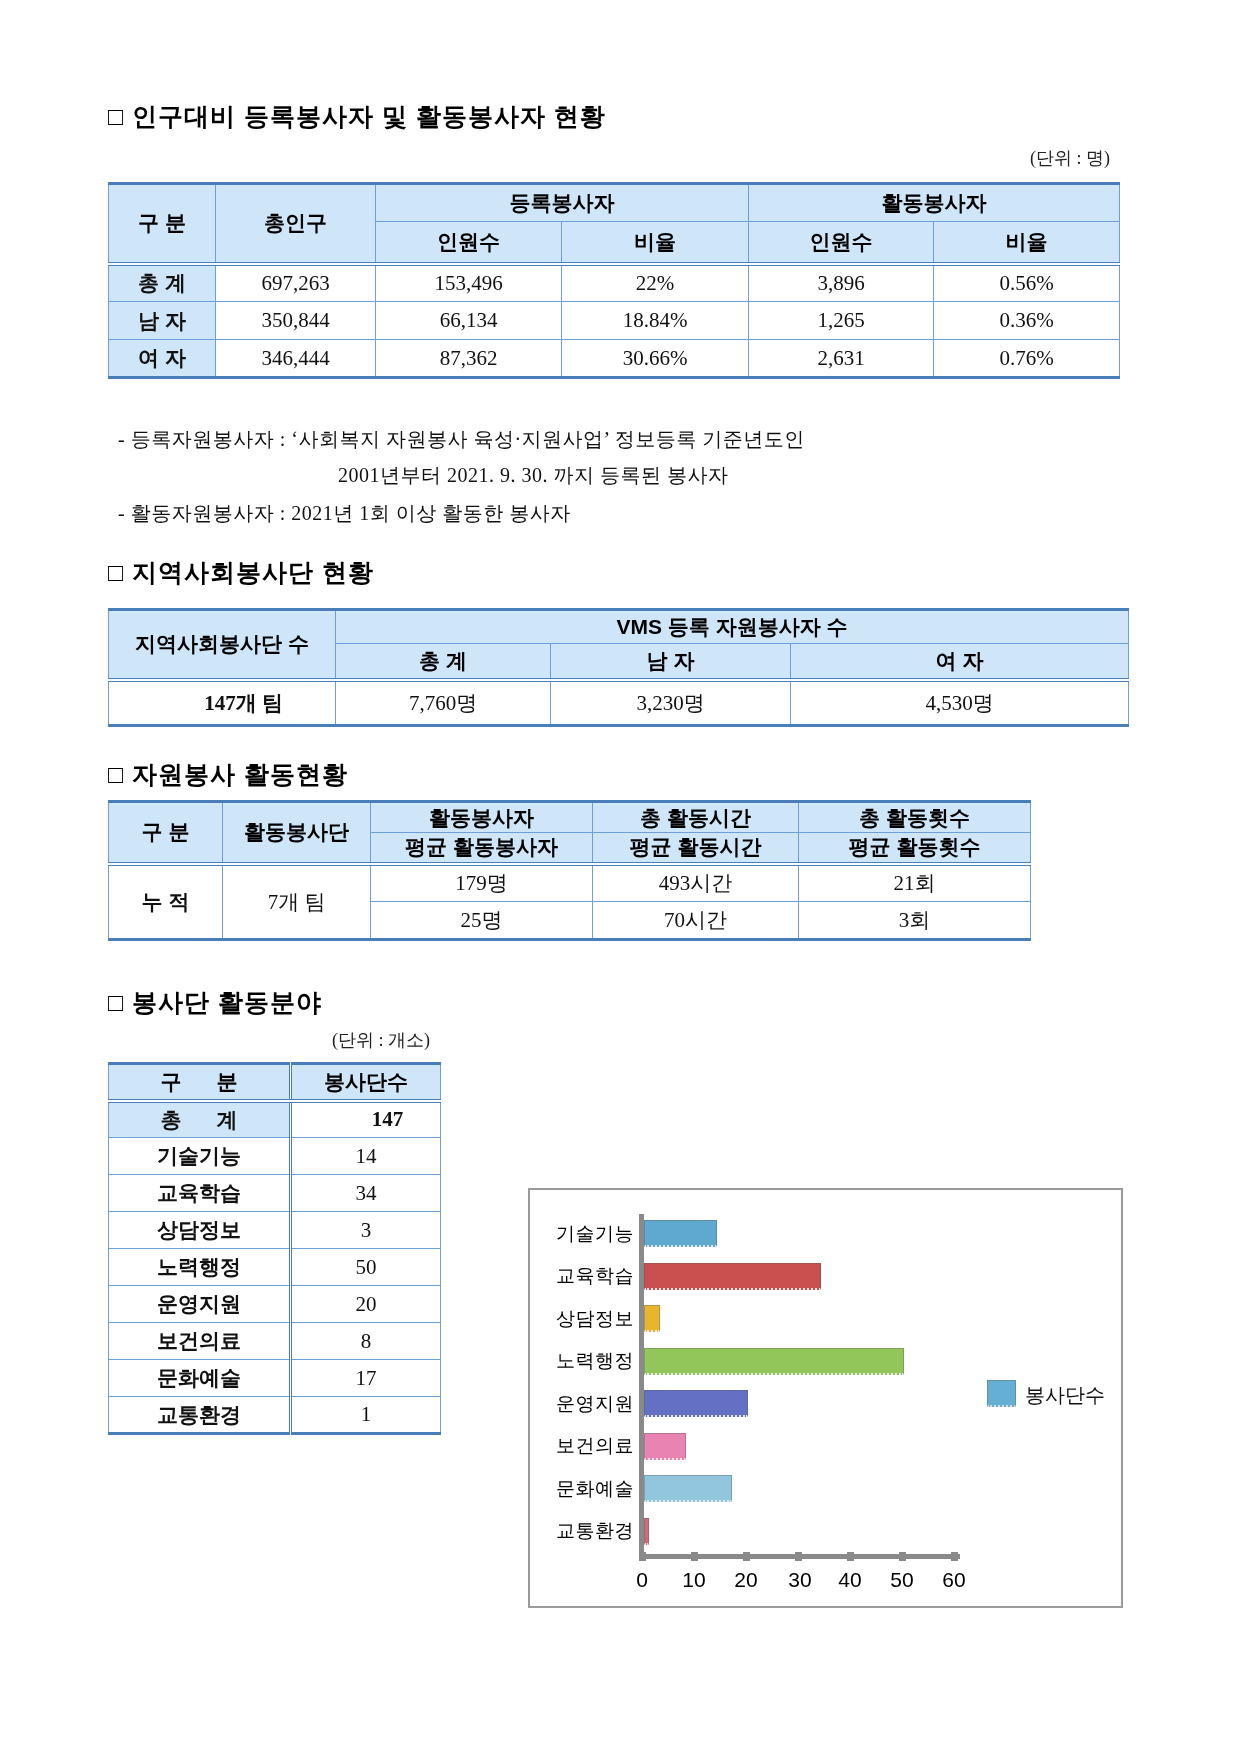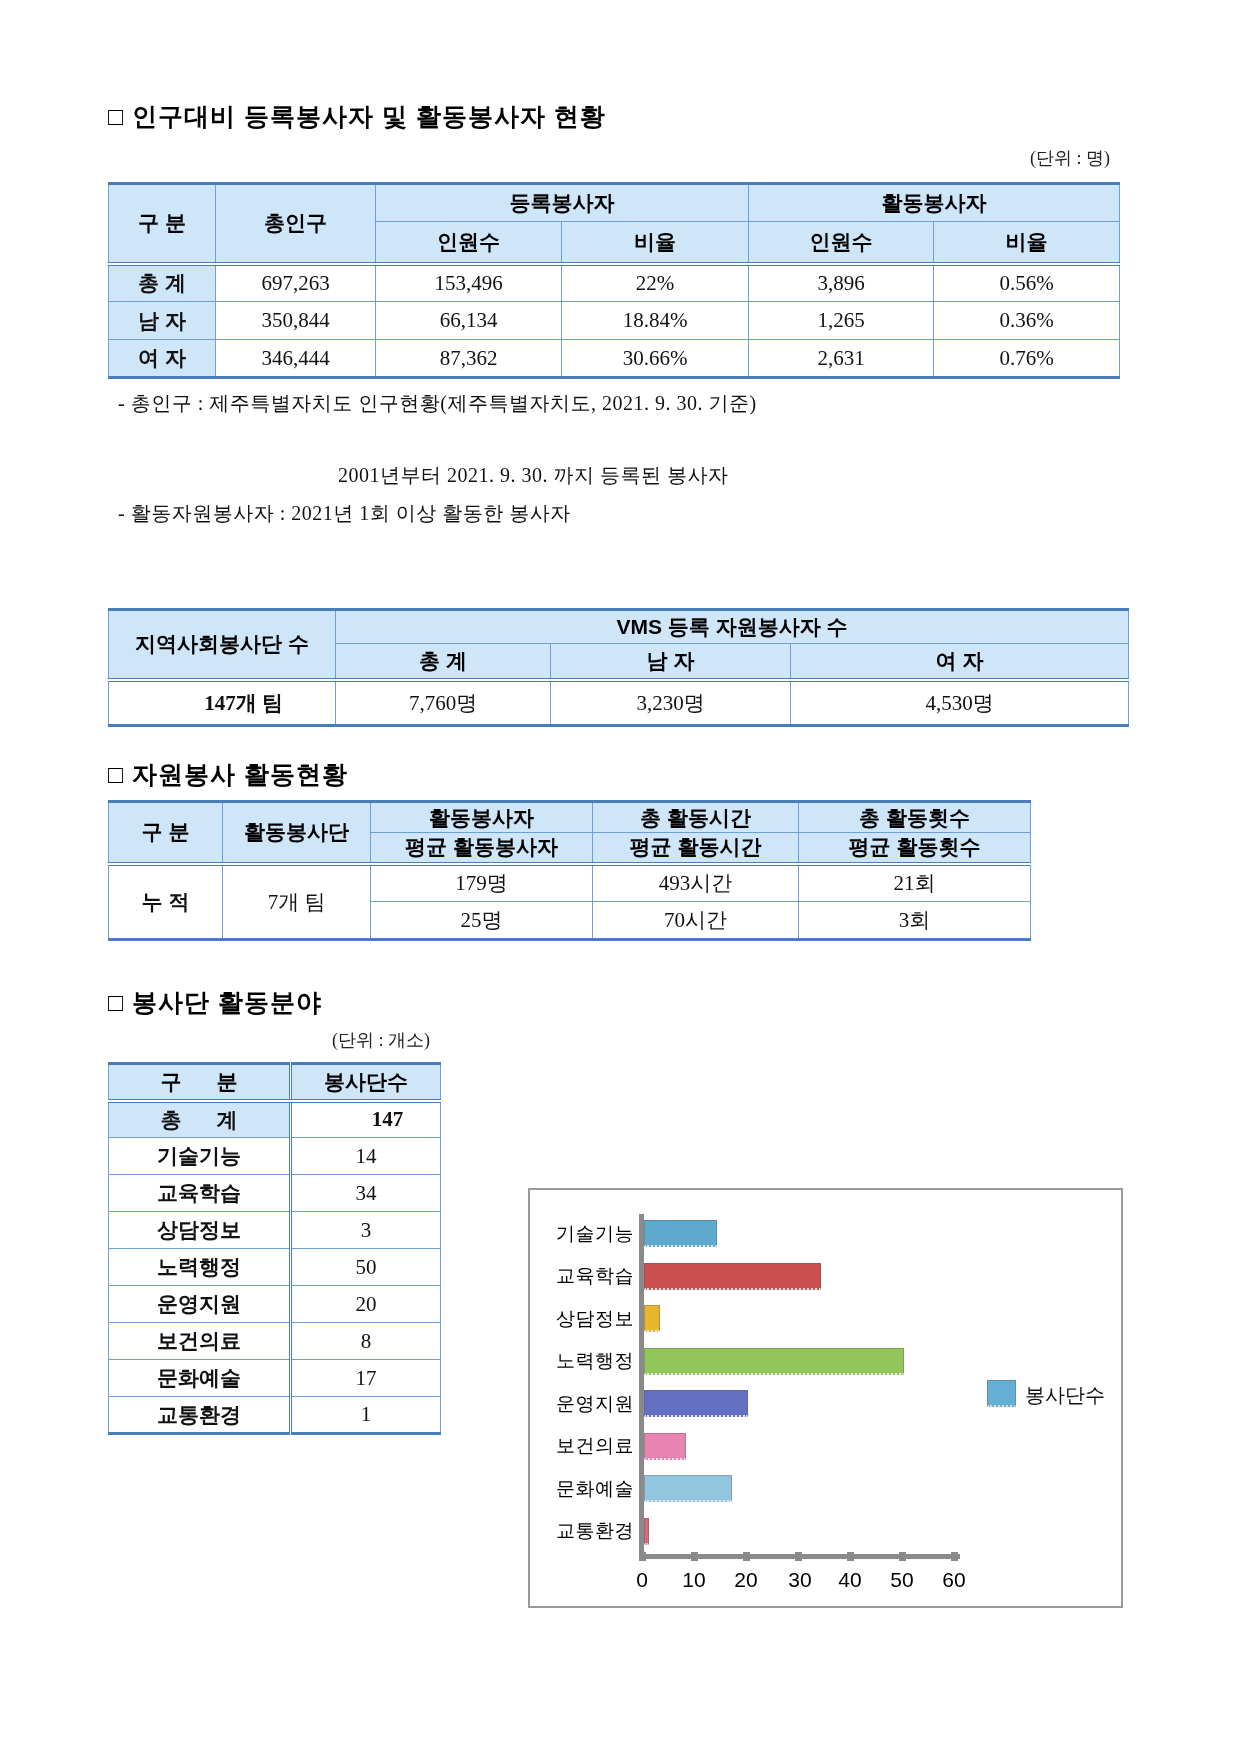--- a/index.html
+++ b/index.html
@@ -121,24 +121,25 @@
         <td class="rowhead">여 자</td>
         <td>346,444</td>
         <td>87,362</td>
         <td>30.66%</td>
         <td>2,631</td>
         <td>0.76%</td>
       </tr>
     </tbody>
   </table>
 
-  <div class="note-line" style="left:118px; top:390px;">- 총인구 : 제주특별자치도 인구현황(제주특별자치도, 2021. 9. 30. 기준)</div>
+  <div class="note-line" style="left:118px; top:426px;">- 등록자원봉사자 : ‘사회복지 자원봉사 육성·지원사업’ 정보등록 기준년도인</div>
   <div class="note-line" style="left:338px; top:462px;">2001년부터 2021. 9. 30. 까지 등록된 봉사자</div>
   <div class="note-line" style="left:118px; top:500px;text-align:center;">- 활동자원봉사자 : 2021년 1회 이상 활동한 봉사자</div>
 
+  <div class="sec-title" style="left:108px; top:556px;">□ 지역사회봉사단 현황</div>
 
   <table id="t2">
     <colgroup>
       <col style="width:227px">
         <col style="width:215px">
         <col style="width:240px">
         <col style="width:338px">
     </colgroup>
     <thead>
       <tr class="h1">

